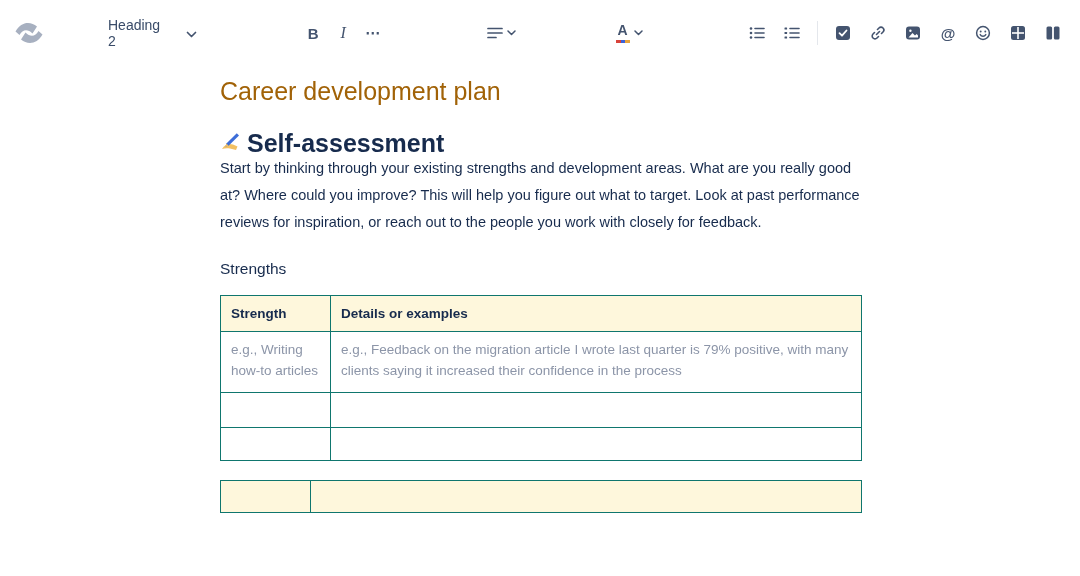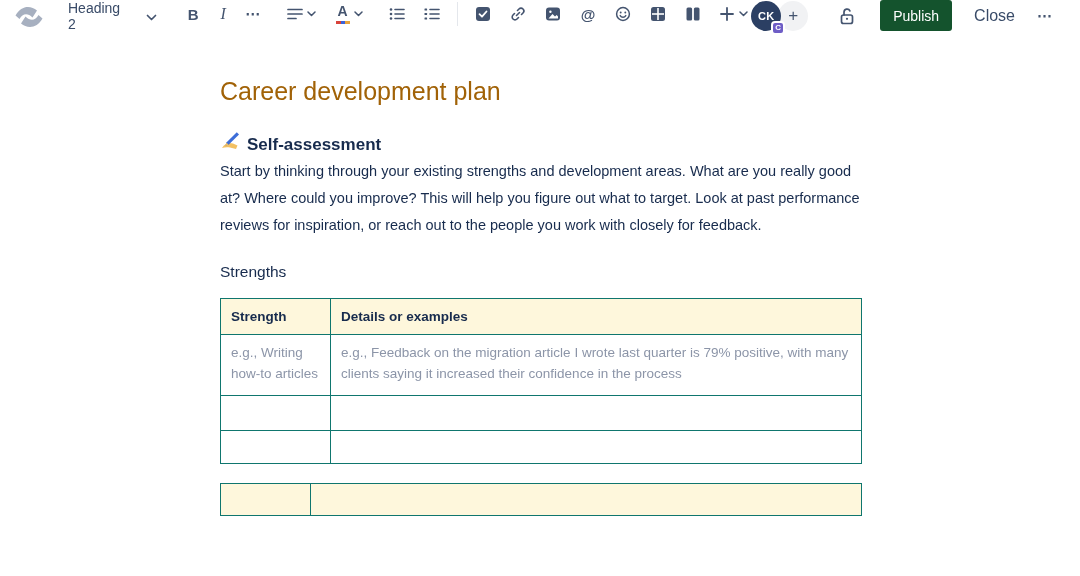--- a/index.html
+++ b/index.html
@@ -2,21 +2,21 @@
 <html><head>
 <meta charset="utf-8">
 <style>
   * { box-sizing: border-box; margin: 0; padding: 0; }
   html,body { width: 1080px; height: 576px; overflow: hidden; background: #fff;
               font-family: "Liberation Sans", sans-serif; }
   .page { position: relative; width: 1080px; height: 576px; background: #fff; }
 
   
   .toolbar { position: absolute; top: 0; left: 0; width: 872px; height: 66px;
-             display: flex; align-items: flex-start; padding: 0 24px 0 12px; background: #fff; }
+             display: flex; align-items: center; padding: 0 24px 0 12px; background: #fff; gap: 40px; }
   .logo { width: 38px; height: 34px; display: flex; align-items: center; justify-content: center; margin-right: 22px; }
   .tb-group { display: flex; align-items: center; }
   .tb-sep { width: 1px; height: 24px; background: #E4E7EC; margin: 0 12px; }
   .tb-btn { display: flex; align-items: center; justify-content: center; gap: 4px;
             min-width: 24px; height: 28px; padding: 0 3px; border: none; background: transparent;
             color: #44546F; cursor: pointer; border-radius: 3px; }
   .tb-btn svg { display: block; }
   .style-label { font-size: 14px; color: #394B68; margin-right: 26px; }
   .bold-glyph { font-size: 15px; font-weight: bold; color: #44546F; }
   .italic-glyph { font-family: "Liberation Serif", serif; font-style: italic; font-size: 16px; color: #44546F; }
@@ -43,21 +43,21 @@
   .publish-btn { margin-left: 22px; height: 31px; padding: 0 13px; background: #14532d; color: #fff;
                  border: none; border-radius: 3px; font-size: 14px; font-weight: 500; cursor: pointer;
                  font-family: "Liberation Sans", sans-serif; }
   .close-btn { margin-left: 14px; height: 31px; padding: 0 8px; background: transparent; border: none;
                color: #394B68; font-size: 16px; cursor: pointer; font-family: "Liberation Sans", sans-serif; }
   .more-btn { margin-left: 10px; }
 
   
   .content { position: absolute; left: 220px; top: 66px; width: 641px; }
   .doc-title { margin-top: 10px; font-size: 25px; line-height: 30px; font-weight: 500; color: #a16207; }
-  .section-h2 { margin-top: 25px; font-size: 17px; line-height: 24px; font-weight: bold; color: #172B4D;
+  .section-h2 { margin-top: 25px; font-size: 25px; line-height: 24px; font-weight: bold; color: #172B4D;
                 display: flex; align-items: center; gap: 7px; }
   .intro { font-size: 14.5px; line-height: 27px; color: #172B4D; }
   .h3 { margin-top: 23px; font-size: 15.5px; line-height: 19px; font-weight: normal; color: #172B4D; }
   table { border-collapse: collapse; width: 641px; table-layout: fixed; }
   .tbl1 { margin-top: 17px; }
   .tbl2 { margin-top: 19px; }
   th, td { border: 1px solid #0f766e; vertical-align: top; text-align: left;
            padding: 7px 10px; font-size: 13.5px; line-height: 21px; }
   th { background: #FEF7DC; color: #172B4D; font-weight: bold; }
   td { color: #8C95A8; }

